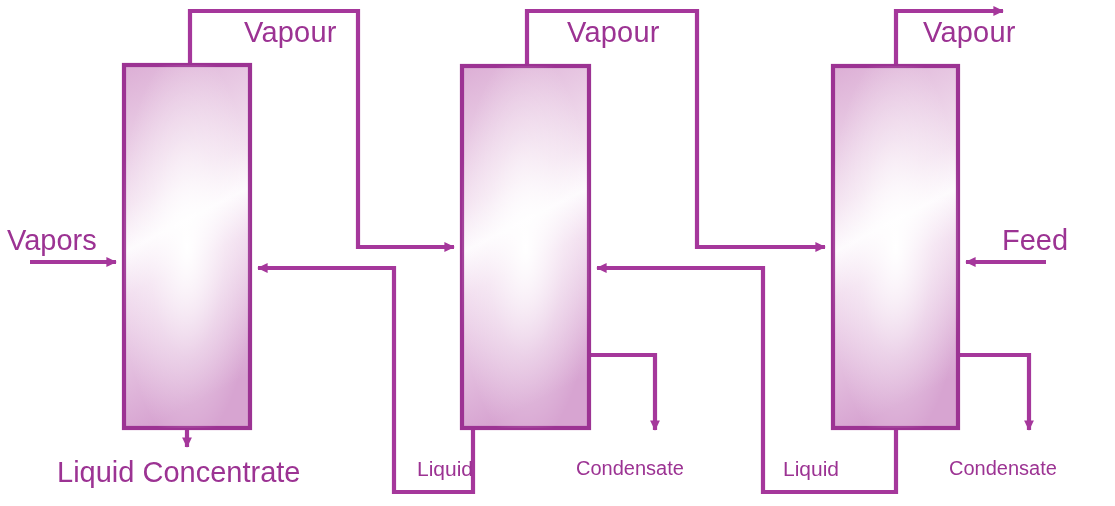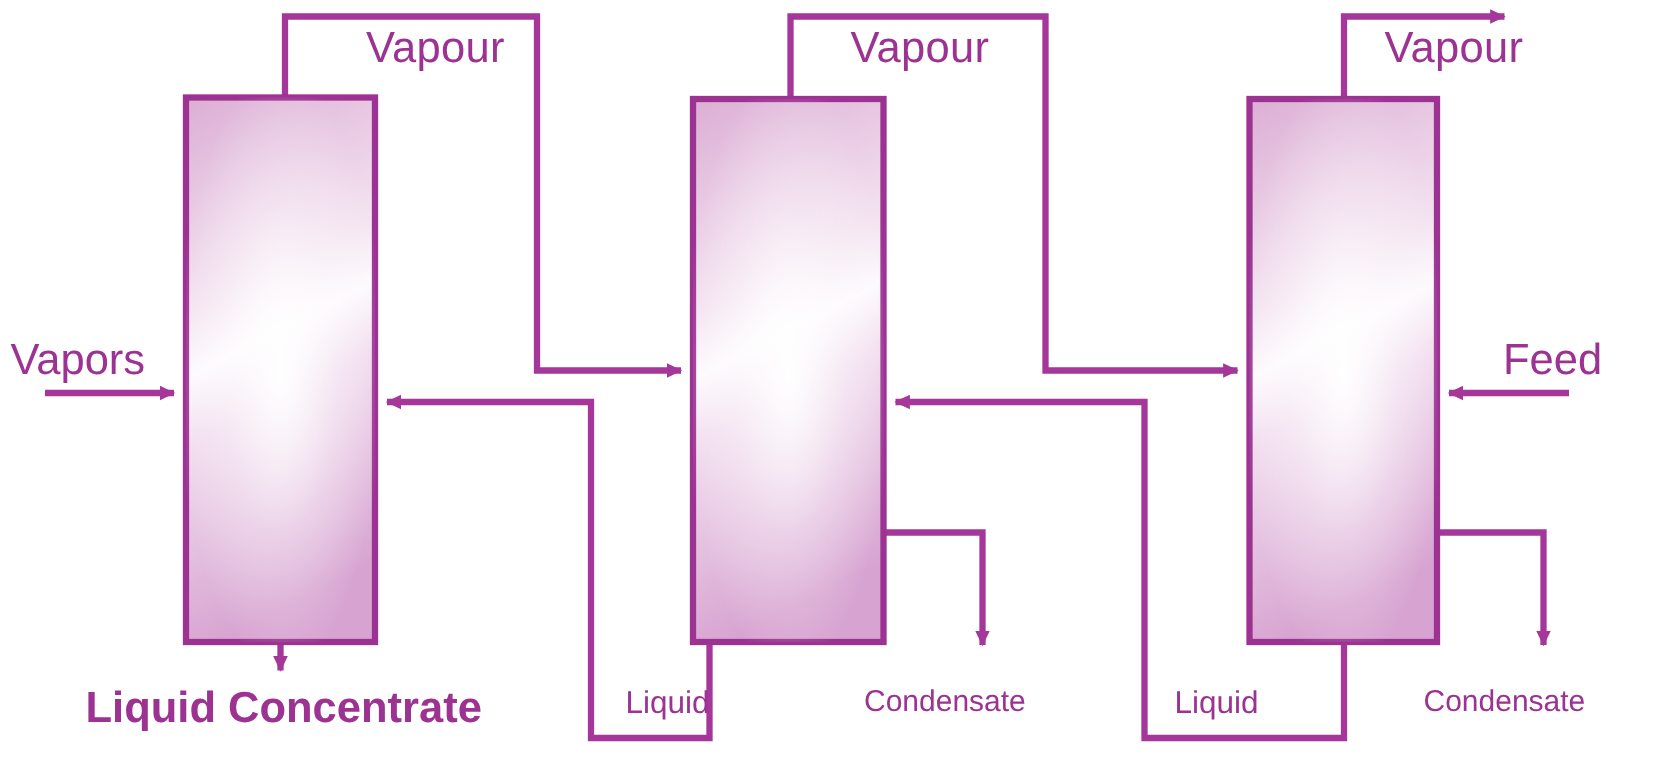--- a/index.html
+++ b/index.html
@@ -26,21 +26,21 @@
   .lbl {
     position: absolute;
     color: #9c3393;
     white-space: nowrap;
     line-height: 1;
   }
   .lbl-vapour { font-size: 29px; letter-spacing: 0.2px; }
   .lbl-vapors { font-size: 29px; }
   .lbl-feed   { font-size: 29px; }
   .lbl-cond   { font-size: 20px; }
-  .lbl-conc   { font-size: 29px; font-weight: bold; }
+  .lbl-conc   { font-size: 29px; font-weight: normal; }
   .lbl-lqd-b  { font-size: 21px; }
 </style>
 </head>
 <body>
 
 <div id="canvas">
 
   <svg id="flow-svg" viewBox="0 0 1115 506">
     <defs>
       <linearGradient id="vesselGrad" x1="0" y1="0" x2="0.18" y2="1">

